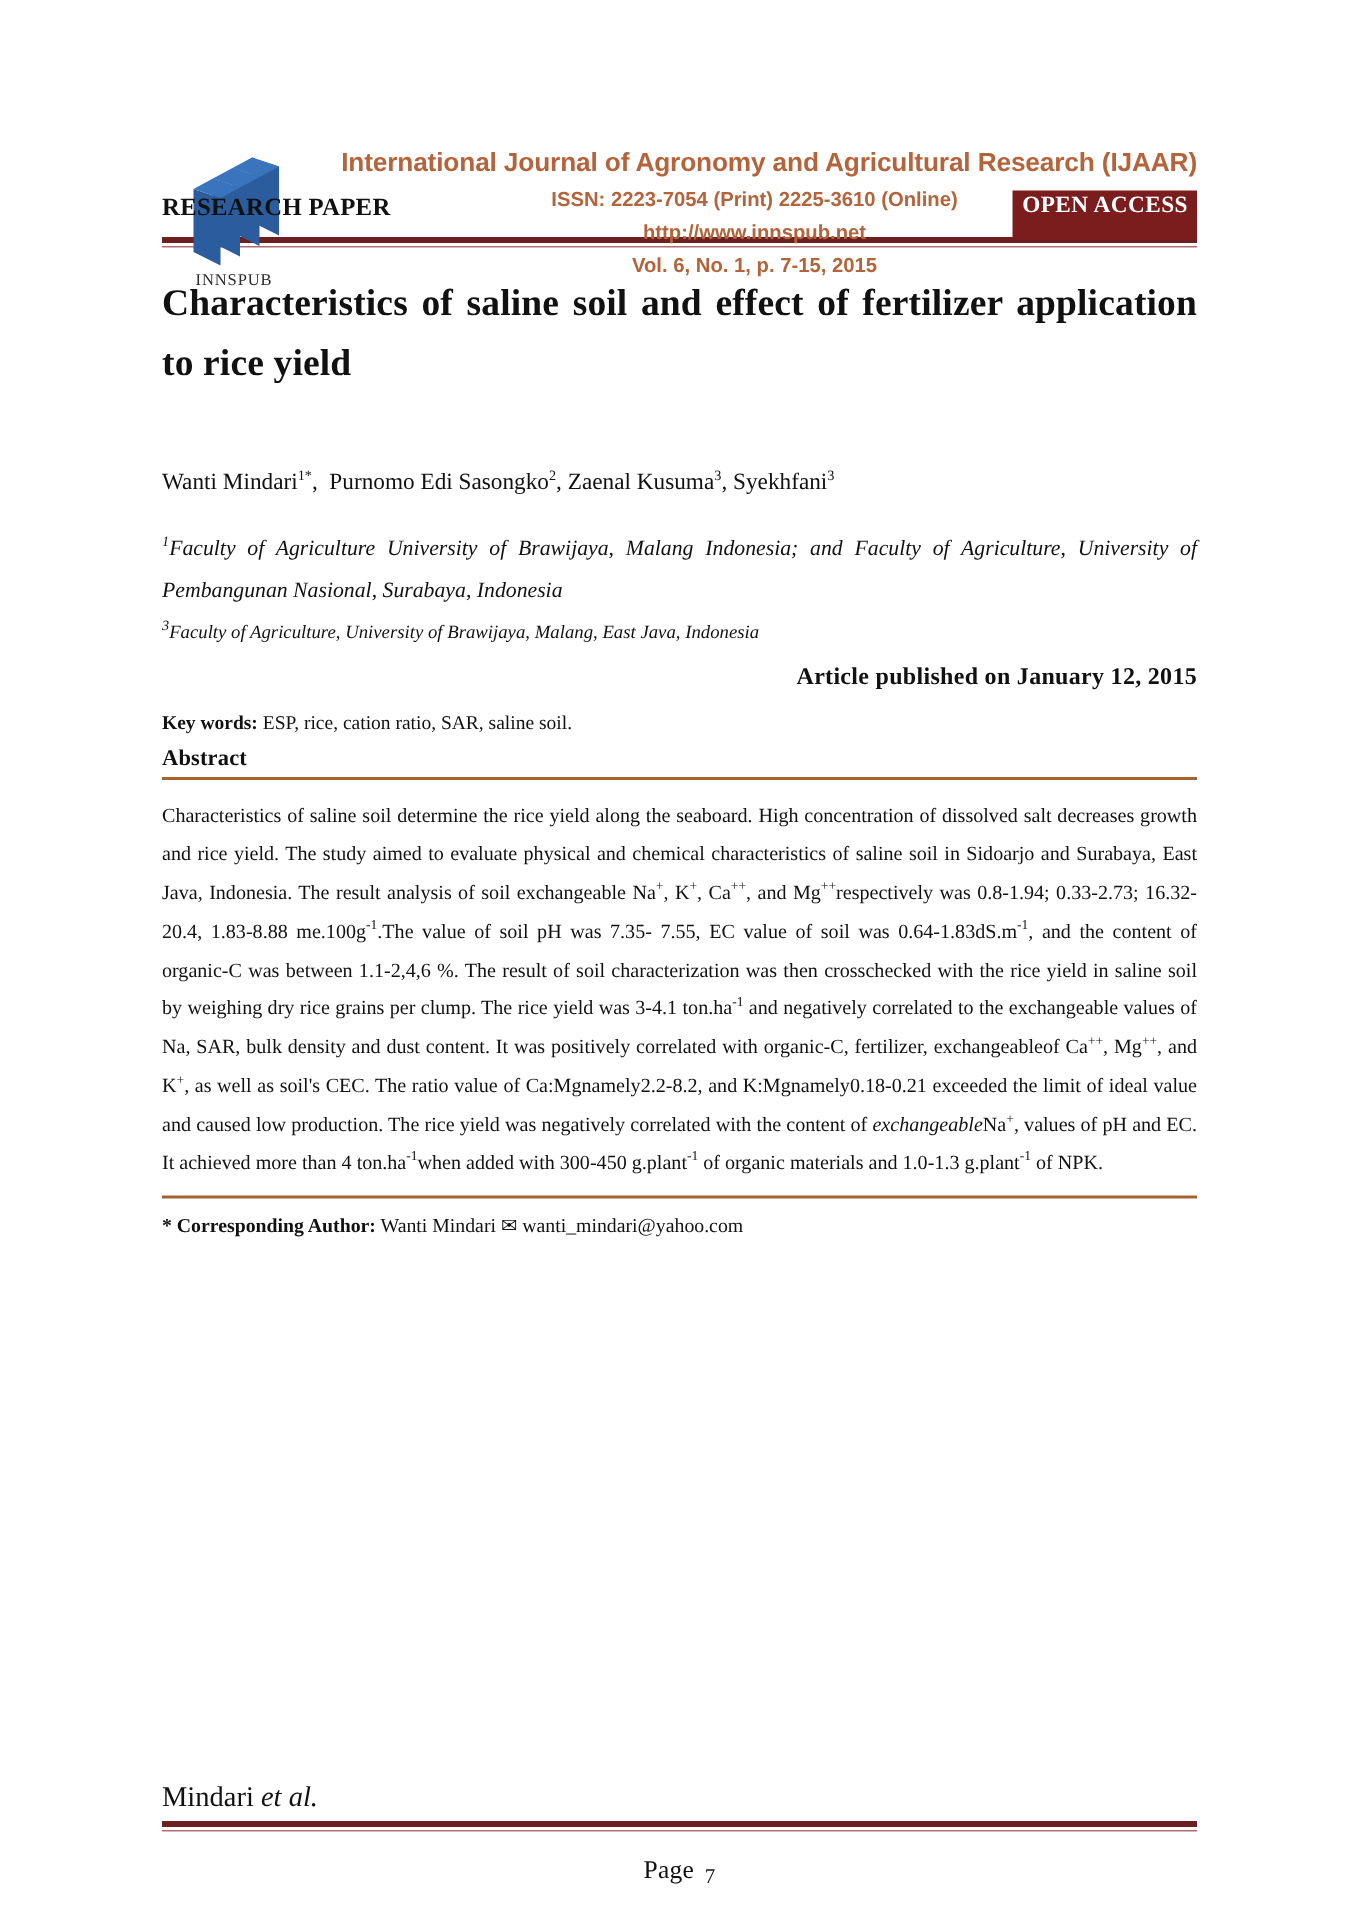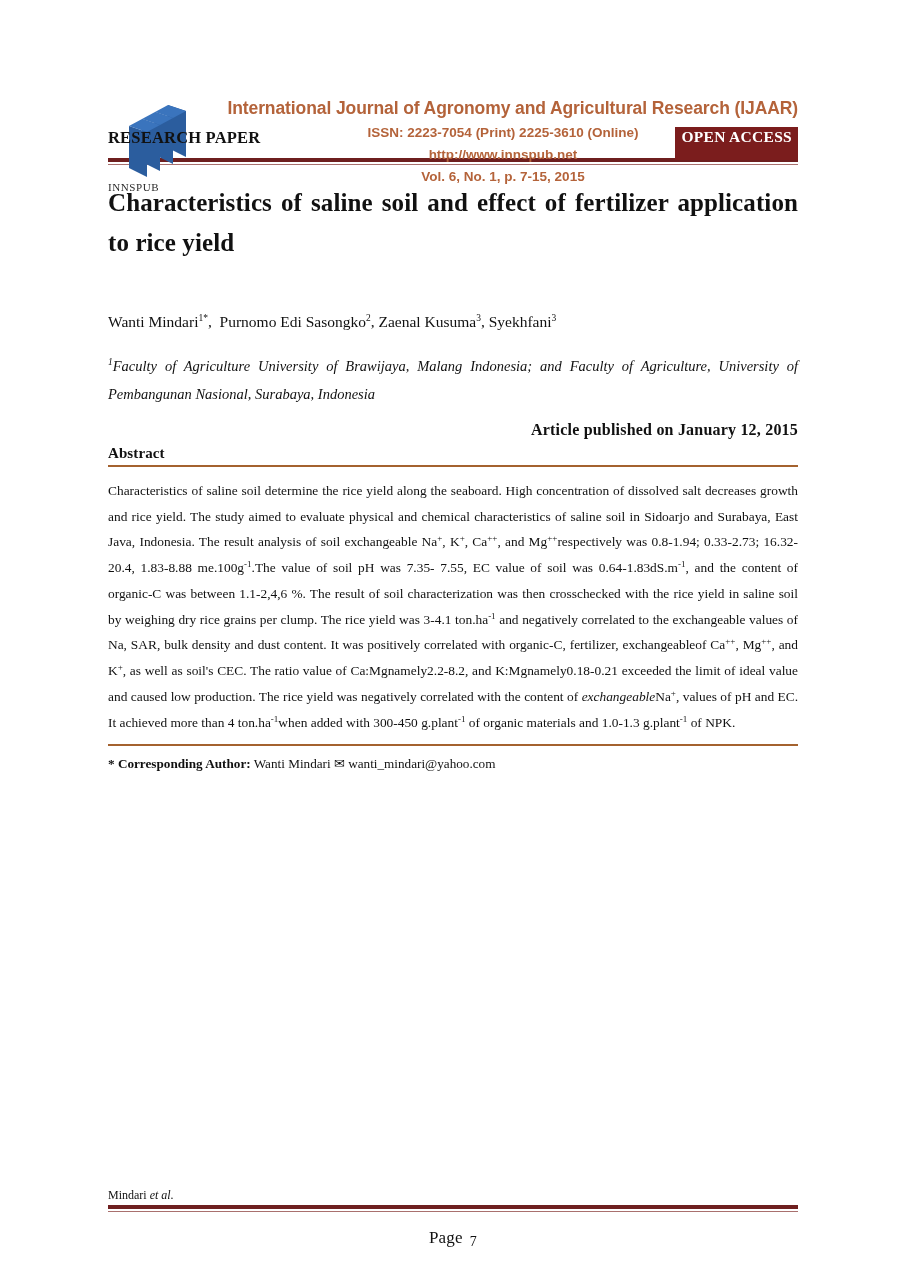--- a/index.html
+++ b/index.html
@@ -30,21 +30,21 @@
     position: relative;
     padding-top: 98px;
     height: 120px;
     box-sizing: border-box;
   }
   .logo-block {
     position: absolute;
     left: 0px;
     top: 98px;
     width: 96px;
-    text-align: left;
+    text-align: center;
   }
   .logo-mark {
     width: 78px;
     height: 82px;
     margin: 0 auto;
     display: block;
   }
   .logo-word {
     font-family: "Liberation Serif", serif;
     font-size: 11px;
@@ -197,21 +197,21 @@
   .mail-glyph { font-size: 13px; }
 
   
   .footer {
     position: absolute;
     left: 108px;
     top: 1188px;
     width: 690px;
   }
   .footer-author {
-    font-size: 12px;
+    font-size: 19px;
     line-height: 1.2;
     padding-bottom: 3px;
   }
   .footer-author i { font-style: italic; }
   .footer-rule {
     border-top: 4px solid #6e1f1f;
     border-bottom: 1px solid #a9706e;
     height: 2px;
   }
   .pagewrap {
@@ -268,24 +268,29 @@
     <div class="rule-double"></div>
 
     <h1 class="article-title">Characteristics of saline soil and effect of fertilizer application to rice yield</h1>
 
     <div class="authors">
       <span>Wanti Mindari<sup class="aff">1*</sup>,&nbsp; Purnomo Edi Sasongko<sup class="aff">2</sup>, Zaenal Kusuma<sup class="aff">3</sup>, Syekhfani<sup class="aff">3</sup></span>
     </div>
 
     <div class="affiliations">
       <div class="affil"><sup class="aff">1</sup><span>Faculty of Agriculture University of Brawijaya, Malang Indonesia; and Faculty of Agriculture, University of Pembangunan Nasional, Surabaya, Indonesia</span></div>
+      <div class="affil small"><sup class="aff">3</sup><span>Faculty of Agriculture, University of Brawijaya, Malang, East Java, Indonesia</span></div>
     </div>
 
     <div class="published">Article published on January 12, 2015</div>
 
+    <div class="keywords">
+      <b>Key words:</b>
+      <span>ESP, rice, cation ratio, SAR, saline soil.</span>
+    </div>
 
     <div class="abstract-h">Abstract</div>
     <div class="rule-copper"></div>
 
     <div class="abstract-body">
       Characteristics of saline soil determine the rice yield along the seaboard. High concentration of dissolved salt decreases
       growth and rice yield. The study aimed to evaluate physical and chemical characteristics of saline soil in Sidoarjo and
       Surabaya, East Java, Indonesia. The result analysis of soil exchangeable Na<sup>+</sup>, K<sup>+</sup>, Ca<sup>++</sup>, and Mg<sup>++</sup>respectively was 0.8-1.94;
       0.33-2.73; 16.32-20.4, 1.83-8.88 me.100g<sup>-1</sup>.The value of soil pH was 7.35- 7.55, EC value of soil was 0.64-1.83dS.m<sup>-1</sup>, and
       the content of organic-C was between 1.1-2,4,6 %. The result of soil characterization was then crosschecked with the rice

